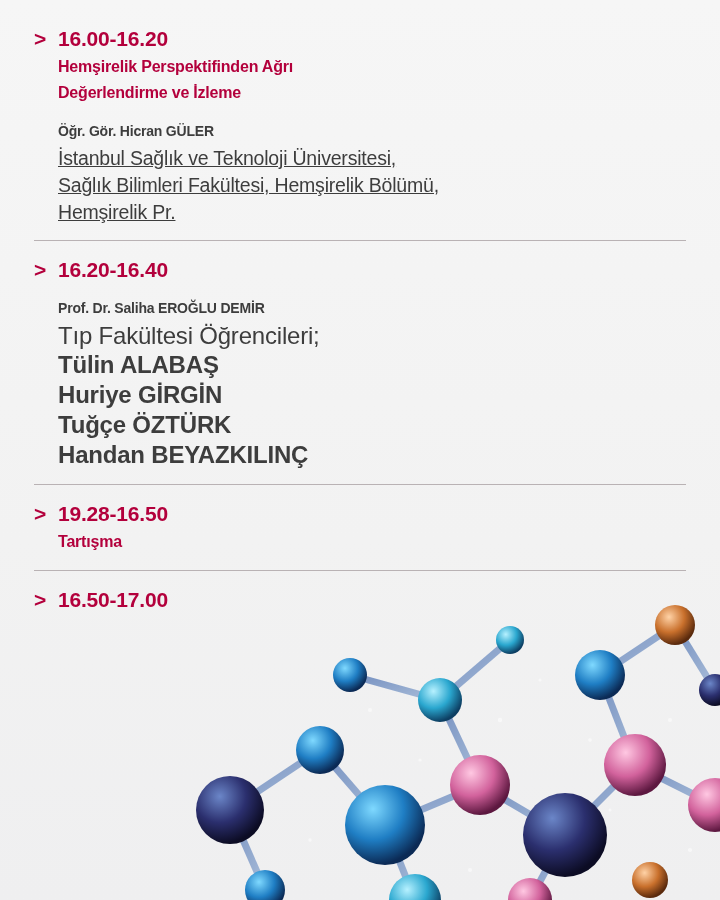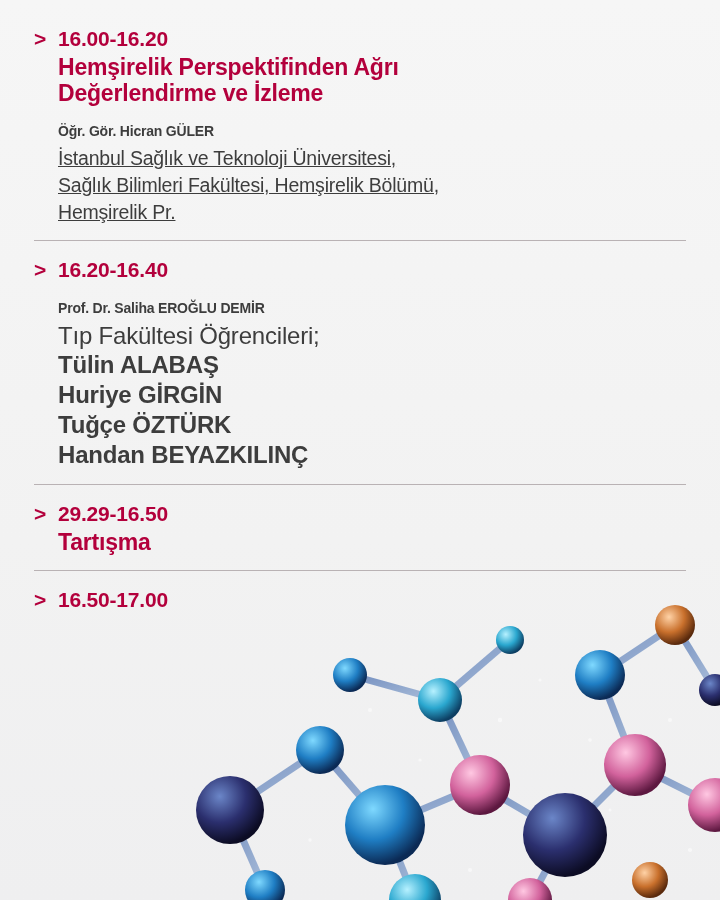--- a/index.html
+++ b/index.html
@@ -67,21 +67,21 @@
   }
   .time {
     color: #b3003c;
     font-size: 21px;
     font-weight: bold;
     letter-spacing: -0.2px;
     line-height: 26px;
   }
   .title {
     color: #b3003c;
-    font-size: 23px;
+    font-size: 16px;
     font-weight: bold;
     line-height: 26px;
     letter-spacing: -0.2px;
     margin-top: 2px;
     white-space: pre-line;
   }
   .body {
     margin: 11px 0 14px 24px;
   }
   .speaker {
@@ -239,21 +239,21 @@
         <div class="name">Huriye GİRGİN</div>
         <div class="name">Tuğçe ÖZTÜRK</div>
         <div class="name">Handan BEYAZKILINÇ</div>
       </div>
     </div>
 
     <div class="session">
       <div class="session-head">
         <span class="chev">&gt;</span>
         <div class="head-text">
-          <div class="time">29.29-16.50</div>
+          <div class="time">19.28-16.50</div>
           <div class="title">Tartışma</div>
         </div>
       </div>
       <div class="spacer-sm"></div>
     </div>
 
     <div class="session">
       <div class="session-head">
         <span class="chev">&gt;</span>
         <div class="head-text">

